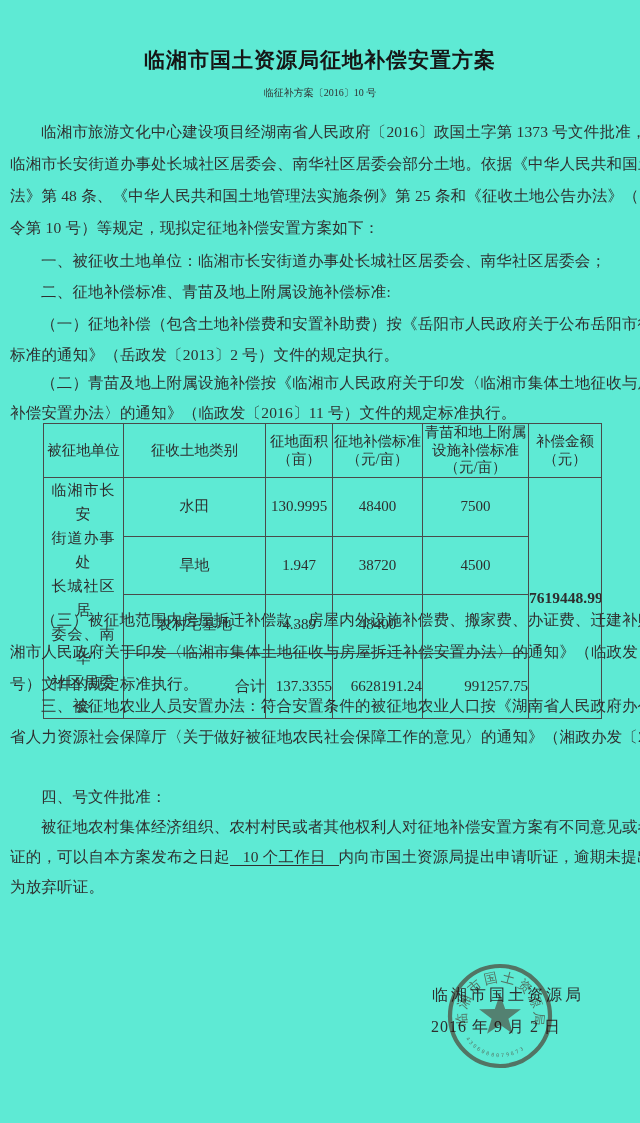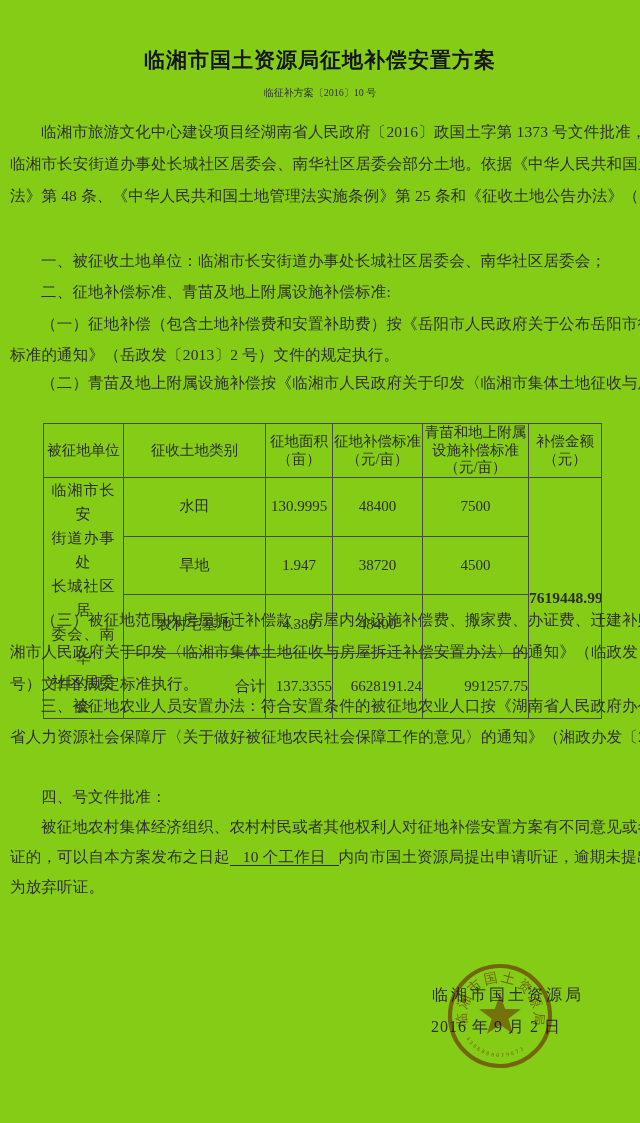--- a/index.html
+++ b/index.html
@@ -1,20 +1,20 @@
 <!DOCTYPE html>
 <html><head>
 <meta charset="utf-8">
 <style>
   html,body{margin:0;padding:0;background:#e8e8e8;}
   .page{
     position:relative;
     width:640px;height:1123px;
     margin:0 auto;
-    background:#84cc16;
+    background:#5eead4;
     font-family:"Liberation Serif","DejaVu Serif",serif;
     color:#2b2b2b;
     overflow:hidden;
   }
   .doc-title{
     position:absolute;top:46px;left:0;width:640px;
     text-align:center;font-size:21px;font-weight:bold;color:#161616;
     letter-spacing:1px;
   }
   .doc-number{
@@ -69,37 +69,39 @@
 
 <div class="page">
 
   <div class="doc-title">临湘市国土资源局征地补偿安置方案</div>
   <div class="doc-number">临征补方案〔2016〕10 号</div>
 
   <div class="para" style="top:116px">
     <div class="line ind">临湘市旅游文化中心建设项目经湖南省人民政府〔2016〕政国土字第 1373 号文件批准，同意征收</div>
     <div class="line">临湘市长安街道办事处长城社区居委会、南华社区居委会部分土地。依据《中华人民共和国土地管理</div>
     <div class="line">法》第 48 条、《中华人民共和国土地管理法实施条例》第 25 条和《征收土地公告办法》（国土资源部</div>
+    <div class="line">令第 10 号）等规定，现拟定征地补偿安置方案如下：</div>
   </div>
 
   <div class="para" style="top:276px">
     <div class="line ind">二、征地补偿标准、青苗及地上附属设施补偿标准:</div>
   </div>
 
   <div class="para" style="top:245px">
     <div class="line ind">一、被征收土地单位：临湘市长安街道办事处长城社区居委会、南华社区居委会；</div>
   </div>
 
   <div class="para lh31" style="top:308px">
     <div class="line ind">（一）征地补偿（包含土地补偿费和安置补助费）按《岳阳市人民政府关于公布岳阳市征地补偿</div>
     <div class="line">标准的通知》（岳政发〔2013〕2 号）文件的规定执行。</div>
   </div>
 
   <div class="para lh30" style="top:368px">
     <div class="line ind">（二）青苗及地上附属设施补偿按《临湘市人民政府关于印发〈临湘市集体土地征收与房屋拆迁</div>
+    <div class="line">补偿安置办法〉的通知》（临政发〔2016〕11 号）文件的规定标准执行。</div>
   </div>
 
   <div class="tbl-wrap">
     <table class="comp">
       <colgroup>
         <col style="width:80px">
           <col style="width:142px">
           <col style="width:67px">
         <col style="width:90px">
           <col style="width:106px">

